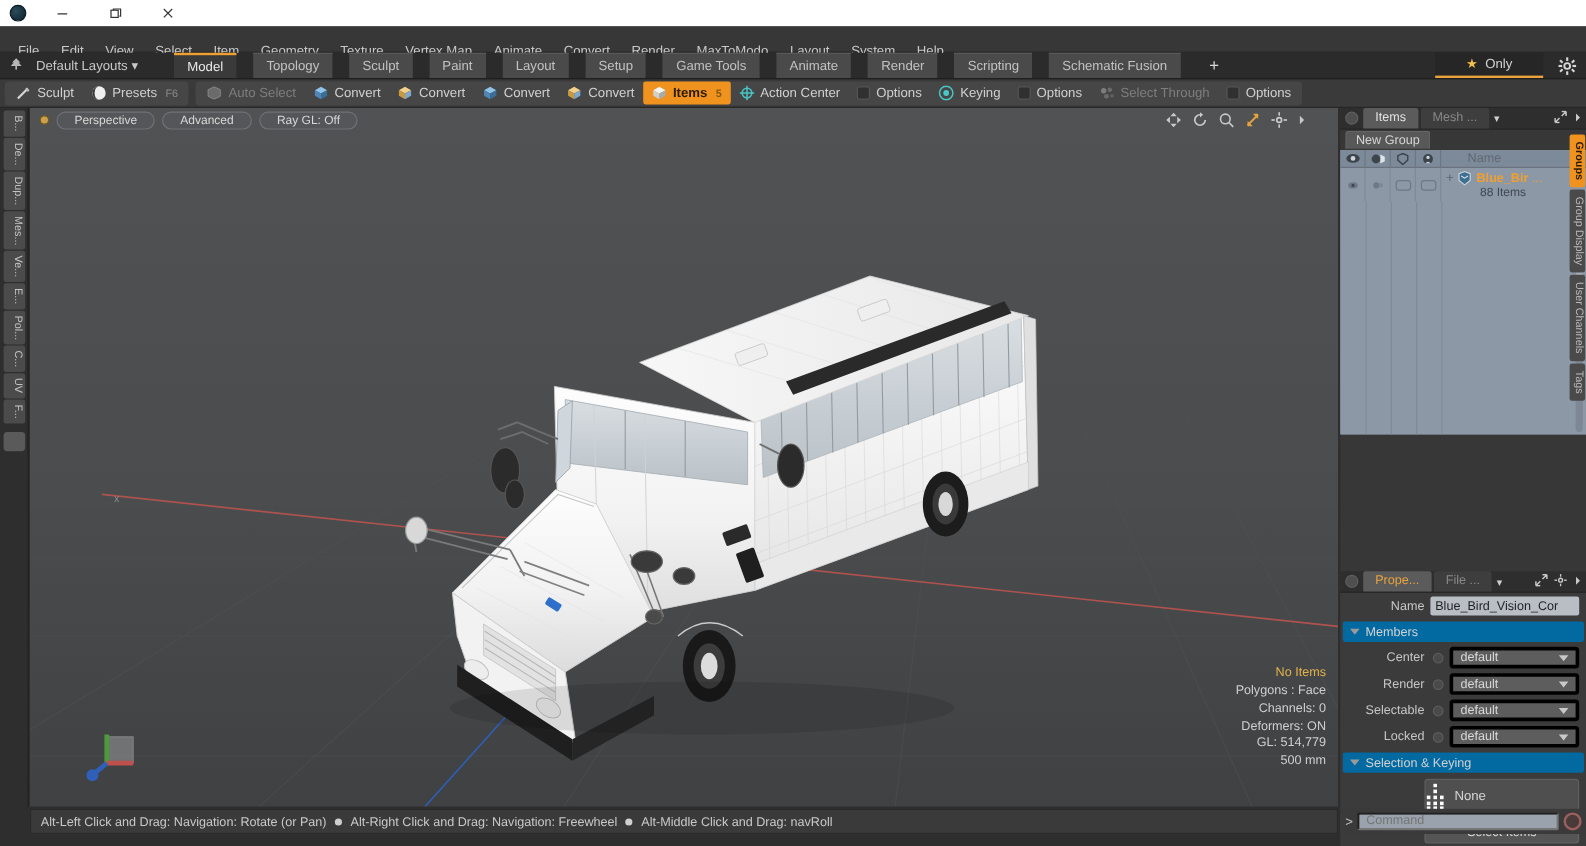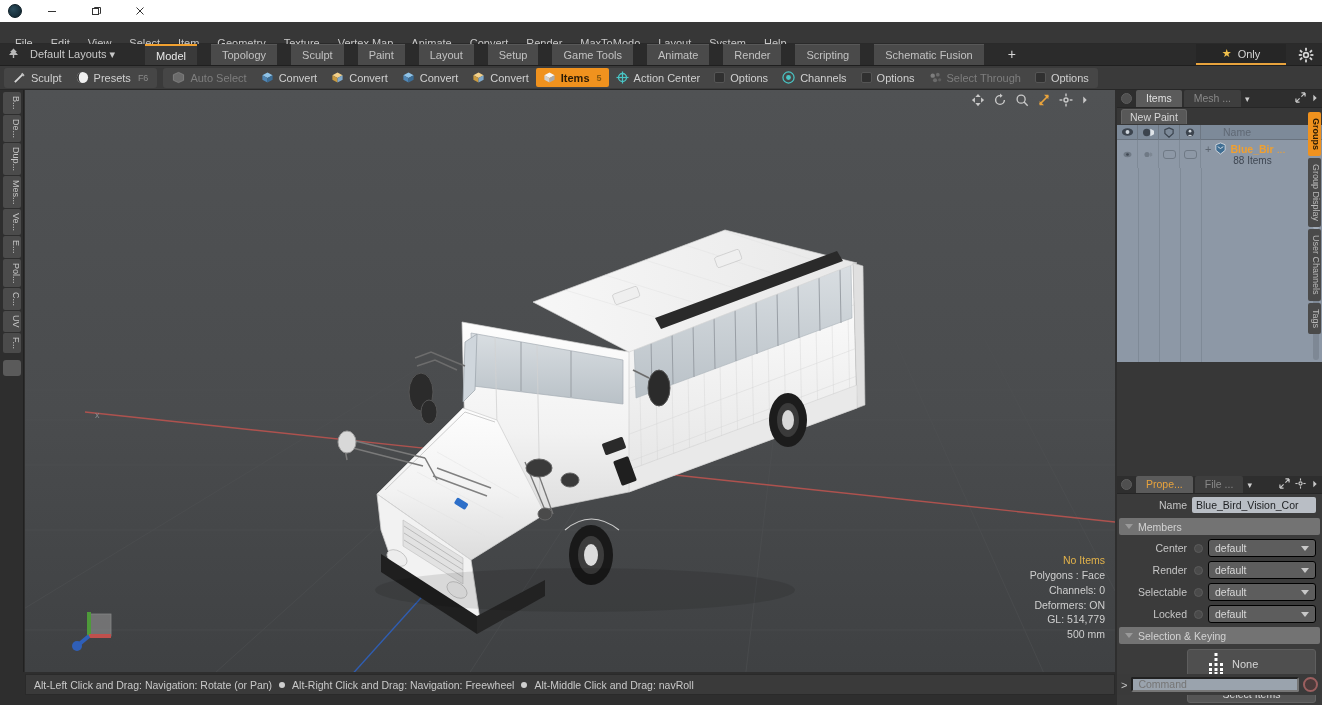--- a/index.html
+++ b/index.html
@@ -205,35 +205,35 @@
   .props { position:absolute; top:386px; left:0; width:205px; height:229px;
     background:#3b3b3b; }
   .prow { display:flex; align-items:center; height:22px; padding: 0 6px; gap:5px;}
   .plabel { width:64px; text-align:right; font-size:10.5px; color:#c6c6c6;}
   .pfield {
     flex:1; height:16px; background:#b9bec5; color:#1d1f22; font-size:10.5px;
     border-radius:2px; padding: 0 4px; line-height:16px; overflow:hidden;
     white-space:nowrap;
   }
   .psection { display:flex; align-items:center; gap:5px; height:17px;
-    background:#737373; padding-left:6px; font-size:10.5px; color:#d2d2d2;
+    background:#0369a1; padding-left:6px; font-size:10.5px; color:#d2d2d2;
     margin: 2px 2px; border-radius:2px;}
   .tri { width:0;height:0;border-left:4px solid transparent;border-right:4px solid transparent;
     border-top:5px solid #9a9a9a;}
   .pselect { flex:1; height:18px; background:#5d5d5d; border-radius:3px;
     display:flex; align-items:center; padding-left:6px; font-size:10.5px;
-    color:#d8d8d8; position:relative; border:1px solid #000000;}
+    color:#d8d8d8; position:relative; border:3px solid #000000;}
   .pselect .caret { position:absolute; right:6px; width:0;height:0;
     border-left:4px solid transparent;border-right:4px solid transparent;
     border-top:5px solid #c8c8c8;}
   .pradio { width:9px;height:9px;border-radius:50%;background:#4a4a4a;
     border:1px solid #5c5c5c; margin-left:2px; flex:0 0 auto;}
   .noneblock {
     margin: 5px 6px 0 70px; height:30px; background:#4f4f4f; border:1px solid #5e5e5e;
-    border-radius:3px; display:flex; align-items:center; gap:8px; padding-left:20px;
+    border-radius:3px; display:flex; align-items:center; gap:8px; padding-left:0;
   }
   .noneblock .lbl { font-size:11px; color:#d5d5d5;}
   .selitems {
     margin: 5px 6px 0 70px; height:19px; background:#555; border:1px solid #636363;
     border-radius:3px; display:flex; align-items:center; justify-content:center;
     font-size:10.5px; color:#d9d9d9;
   }
 
   
   .rvstrip { position:absolute; right:0; top:20px; width:15px; height:585px;
@@ -454,21 +454,21 @@
           </span>
           <span>Options</span>
         </div>
         <div class="tbtn">
           <span style="display: flex;">
             <svg class="ic" viewBox="0 0 14 14">
               <circle cx="7" cy="7" r="6" fill="none" stroke="#49c6c6" stroke-width="1.3"></circle>
               <circle cx="7" cy="7" r="2.6" fill="#49c6c6"></circle>
             </svg>
           </span>
-          <span>Channels</span>
+          <span>Keying</span>
         </div>
         <div class="tbtn">
           <span style="display: flex;">
             <span class="chk"></span>
           </span>
           <span>Options</span>
         </div>
         <div class="tbtn dim">
           <span style="display: flex;">
             <svg class="ic" viewBox="0 0 14 14">
@@ -699,20 +699,26 @@
         <ellipse cx="514" cy="378" rx="13" ry="9" fill="#3a3a3a" stroke="#666" stroke-width="1"></ellipse>
         <ellipse cx="545" cy="390" rx="9" ry="7" fill="#3a3a3a" stroke="#666" stroke-width="1"></ellipse>
         <ellipse cx="520" cy="424" rx="7" ry="6" fill="#4a4a4a" stroke="#666" stroke-width="1"></ellipse>
 
         <rect x="592" y="368" width="16" height="26" rx="1.5" fill="#1f1f1f" transform="rotate(-20 600 381)"></rect>
         <rect x="578" y="350" width="22" height="12" rx="1.5" fill="#2a2a2a" transform="rotate(-20 589 356)"></rect>
 
         <ellipse cx="560" cy="500" rx="210" ry="22" fill="#000" opacity="0.10"></ellipse>
       </svg>
 
+      <div class="vp-header">
+        <div class="vp-dot"></div>
+        <div class="vp-pill">Perspective</div>
+        <div class="vp-pill">Advanced</div>
+        <div class="vp-pill">Ray GL: Off</div>
+      </div>
 
       <div class="vp-icons">
         <svg width="14" height="14" viewBox="0 0 16 16">
             <g fill="#c9c9c9">
               <path d="M8 1 L11 4.5 H5 Z"></path>
               <path d="M8 15 L11 11.5 H5 Z"></path>
               <path d="M1 8 L4.5 5 V11 Z"></path>
               <path d="M15 8 L11.5 5 V11 Z"></path>
             </g>
           </svg>
@@ -775,21 +781,21 @@
               <path d="M1 11 L5 7 M1 11 L1 7 M1 11 L5 11" stroke="#c9c9c9" stroke-width="1.3" fill="none"></path>
               <path d="M11 1 L7 5 M11 1 L11 5 M11 1 L7 1" stroke="#c9c9c9" stroke-width="1.3" fill="none"></path>
             </svg>
           <svg width="8" height="10" viewBox="0 0 8 12">
               <path d="M2 2 L6 6 L2 10 Z" fill="#c9c9c9"></path>
             </svg>
         </div>
       </div>
 
       <div class="newgroup-bar">
-        <div class="newgroup-btn">New Paint</div>
+        <div class="newgroup-btn">New Group</div>
       </div>
 
       <div class="itemlist">
         <div class="il-head">
           <div class="il-col">
             <svg width="13" height="10" viewBox="0 0 14 10">
                 <ellipse cx="7" cy="5" rx="6" ry="4" fill="#3c444e"></ellipse>
                 <circle cx="7" cy="5" r="2.1" fill="#cfd6dd"></circle>
               </svg>
           </div>

